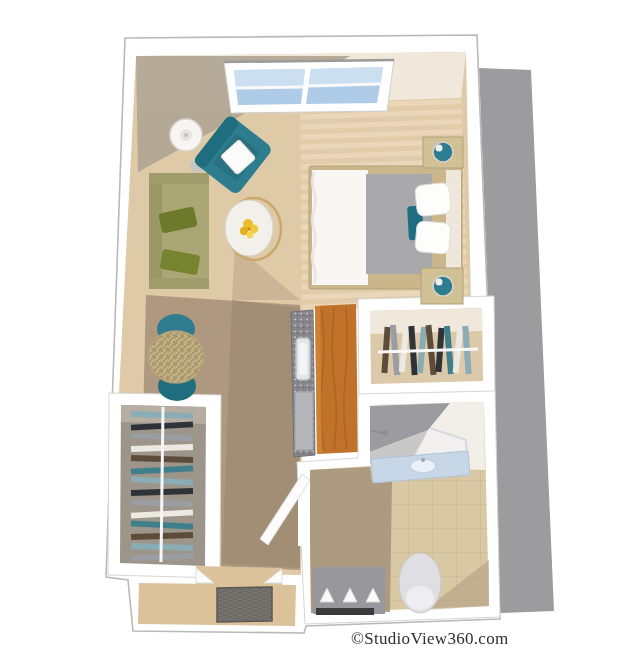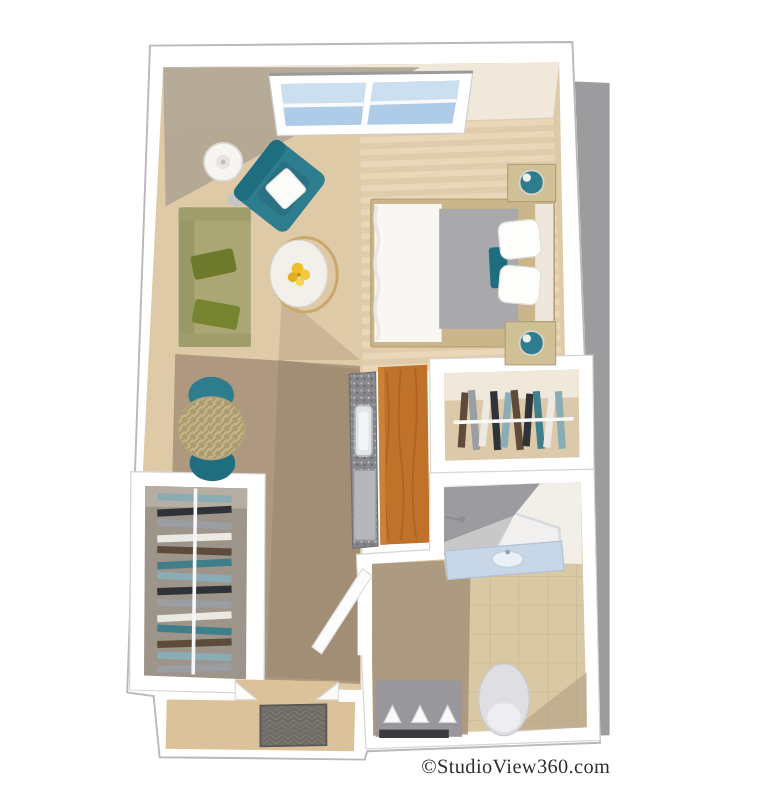--- a/index.html
+++ b/index.html
@@ -1,17 +1,17 @@
 <!DOCTYPE html>
 <html style="--bg: #ffffff; --dropShadow: #9c9c9f; --wallWhite: #ffffff; --wallStroke: #b9b9b9; --innerWallStroke: #d6d6d6; --wallBand: #efe8db; --wallShadow: #b2a695; --carpet: #dfcaa8; --carpetLight: #ead7b9; --carpetStripe: #e0cbaa; --hallShadow: #a9957d; --hallShadowDark: #9d8971; --glass: #aecbe8; --glassLight: #d3e4f3; --teal: #2e7d8e; --tealDark: #1f6e80; --olive: #aaa775; --oliveDark: #9b9867; --olivePillow: #6d7a2c; --olivePillow2: #76842f; --lampWhite: #f6f5f2; --tableGold: #c9a86a; --tableTop: #f2f0ea; --flowerYellow: #eebd2a; --frameWood: #cbb68c; --duvet: #f8f7f3; --blanketGray: #a9a9ac; --pillowWhite: #fdfdfc; --headboard: #eee8dc; --nightstand: #cfc096; --counterGray: #87878b; --sinkWhite: #e2e6e9; --applianceGray: #b6b7bb; --cabinetOrange: #c0712a; --cabinetGrain: #9d5a1e; --rattanBase: #c6b588; --rattanLine: #a6956a; --closetDim: #9d948a; --closetFloor: #dbc9a9; --tileFloor: #d9c8a4; --tileGrout: #c2ad86; --tileShadow: #a5937b; --showerGray: #9c9ca0; --showerGrayLight: #b8b8bc; --vanityBlue: #c7d7e8; --toiletWhite: #dfdfe3; --shelfGray: #98989c; --towelWhite: #fafafa; --shelfBar: #3b3b3d; --entryFloor: #dcc29b; --doormat: #6e6a66; --clothes1: #8aacb4; --clothes2: #2f3338; --clothes3: #9a9da2; --clothes4: #ece9e2; --clothes5: #5d4c3a; --clothes6: #3f7e8b; --watermarkColor: #2e2e2e;"><head>
 <meta charset="utf-8">
 <style>
   html,body{margin:0;padding:0;background:#ffffff;}
   .stage{
-    position:relative;width:508px;height:670px;background:#ffffff;overflow:hidden;
+    position:relative;width:640px;height:670px;background:#ffffff;overflow:hidden;
     font-family:"Liberation Sans",sans-serif;
   }
   .stage svg{position:absolute;left:0;top:0;}
   .watermark{
     position:absolute;left:351px;top:629px;width:240px;
     font-family:"Liberation Serif",serif;
     font-size:17px;letter-spacing:.3px;
     color:var(--watermarkColor,#2e2e2e);
     user-select:none;
   }

